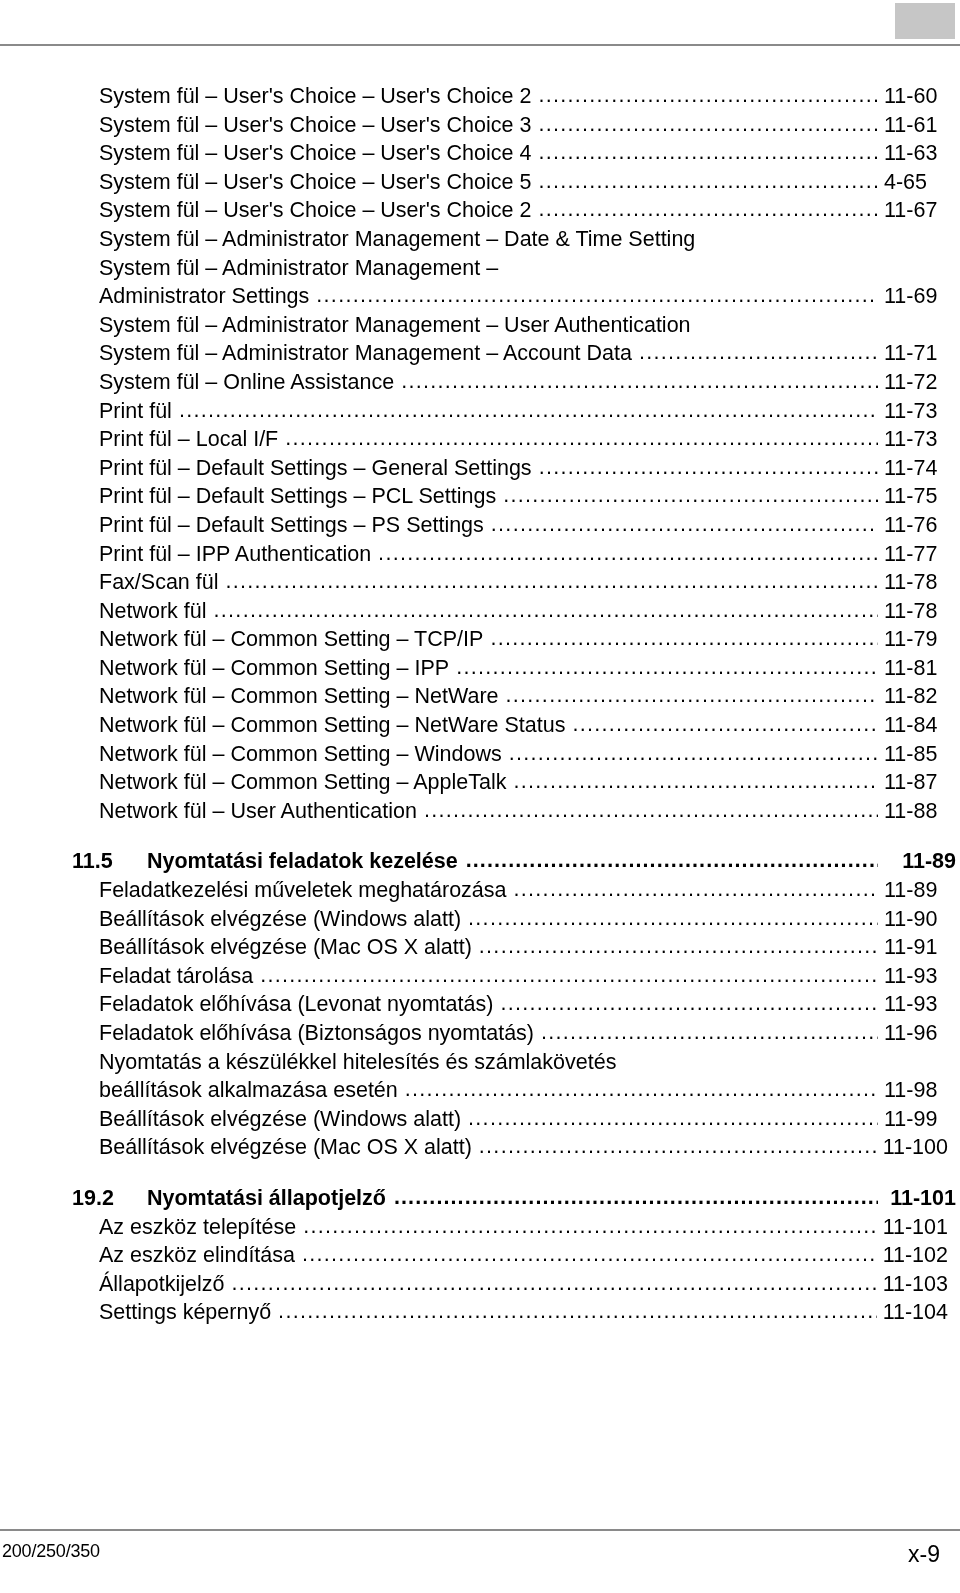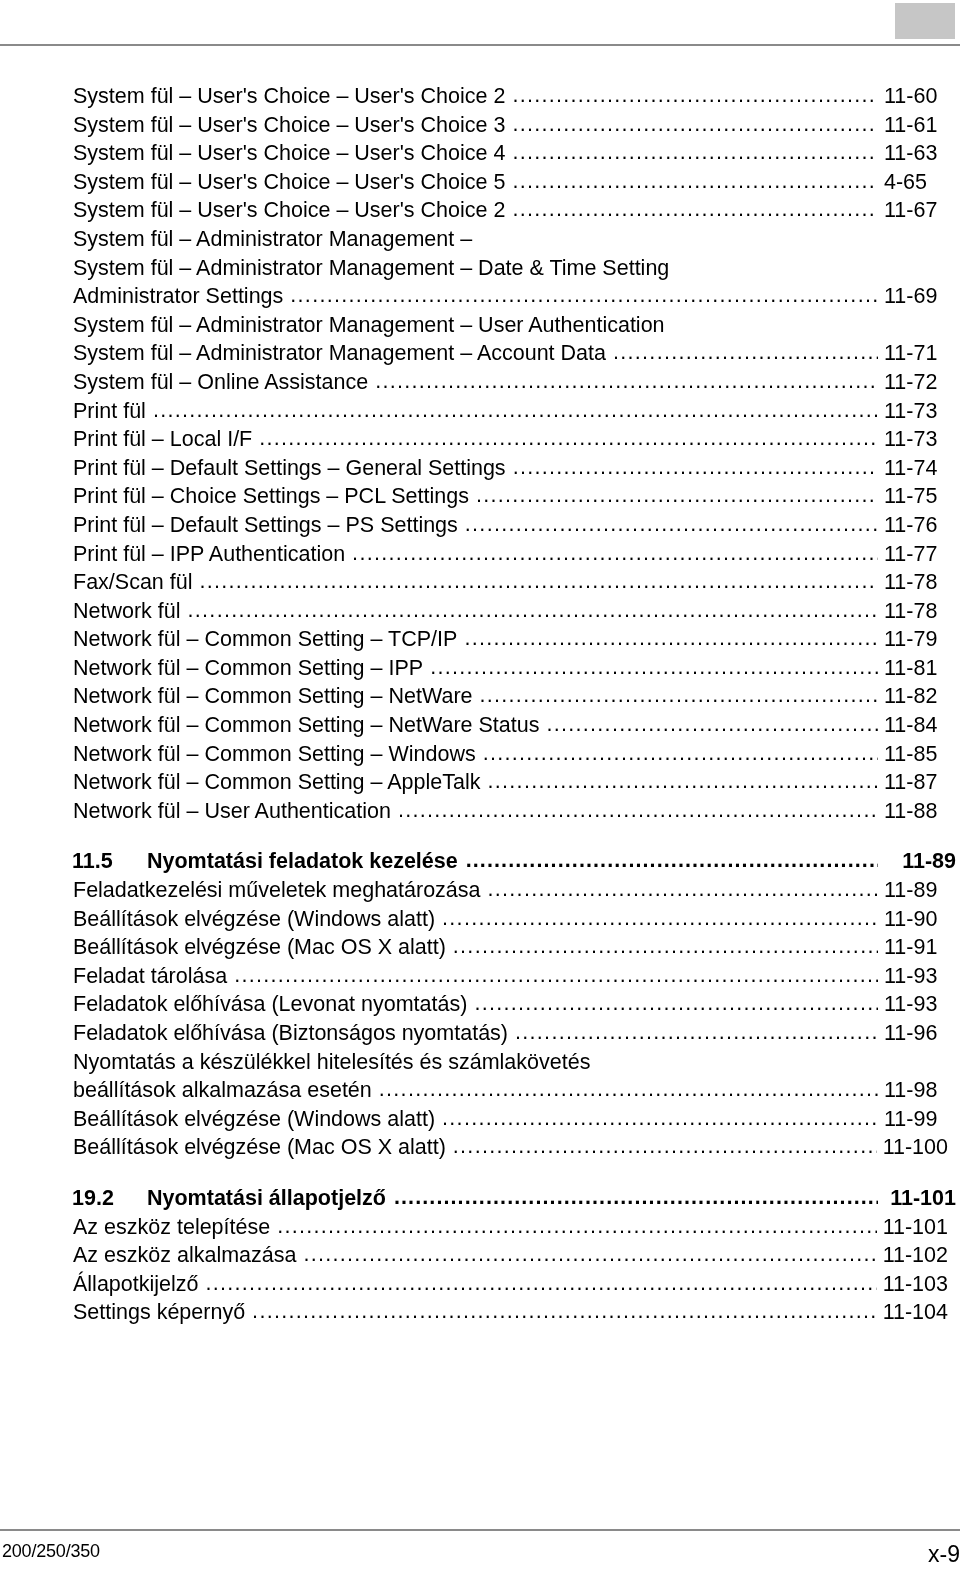--- a/index.html
+++ b/index.html
@@ -75,21 +75,21 @@
     position: relative;
     top: -1px;
   }
   .entry .pageno {
     flex: 0 0 auto;
     padding-left: 6px;
   }
 
   
   .lvl-1 {
-    padding-left: 73px;
+    padding-left: 99px;
     padding-right: 12px;
   }
   .lvl-1 .pageno { min-width: 64px; }
 
   
   .section {
     display: flex;
     align-items: baseline;
     font-size: 21.5px;
     line-height: 28.6px;
@@ -138,21 +138,21 @@
   }
   .footer-left {
     position: absolute;
     left: 2px;
     top: 26px;
     font-size: 18px;
     letter-spacing: -0.2px;
   }
   .footer-right {
     position: absolute;
-    right: 0;
+    right: 20px;
     top: 26px;
     font-size: 23px;
   }
 </style>
 </head>
 <body>
 
 <div class="page-header">
   <div class="header-tab"></div>
   <div class="header-rule"></div>
@@ -179,24 +179,24 @@
         <span class="label">System fül – User's Choice – User's Choice 5</span>
         <span class="leader">..............................................................................................................</span>
         <span class="pageno">4-65</span>
       </div>
       <div class="entry lvl-1">
         <span class="label">System fül – User's Choice – User's Choice 2</span>
         <span class="leader">..............................................................................................................</span>
         <span class="pageno">11-67</span>
       </div>
       <div class="entry lvl-1 no-leader">
+        <span class="label">System fül – Administrator Management – Date &amp; Time Setting</span>
+      </div>
+      <div class="entry lvl-1 no-leader">
         <span class="label">System fül – Administrator Management –</span>
-      </div>
-      <div class="entry lvl-1 no-leader">
-        <span class="label">System fül – Administrator Management – Date &amp; Time Setting</span>
       </div>
       <div class="entry lvl-1">
         <span class="label">Administrator Settings</span>
         <span class="leader">..............................................................................................................</span>
         <span class="pageno">11-69</span>
       </div>
       <div class="entry lvl-1 no-leader">
         <span class="label">System fül – Administrator Management – User Authentication</span>
       </div>
       <div class="entry lvl-1">
@@ -218,21 +218,21 @@
         <span class="label">Print fül – Local I/F</span>
         <span class="leader">..............................................................................................................</span>
         <span class="pageno">11-73</span>
       </div>
       <div class="entry lvl-1">
         <span class="label">Print fül – Default Settings – General Settings</span>
         <span class="leader">..............................................................................................................</span>
         <span class="pageno">11-74</span>
       </div>
       <div class="entry lvl-1">
-        <span class="label">Print fül – Choice Settings – PCL Settings</span>
+        <span class="label">Print fül – Default Settings – PCL Settings</span>
         <span class="leader">..............................................................................................................</span>
         <span class="pageno">11-75</span>
       </div>
       <div class="entry lvl-1">
         <span class="label">Print fül – Default Settings – PS Settings</span>
         <span class="leader">..............................................................................................................</span>
         <span class="pageno">11-76</span>
       </div>
       <div class="entry lvl-1">
         <span class="label">Print fül – IPP Authentication</span>
@@ -349,21 +349,21 @@
         <span class="label">Nyomtatási állapotjelző</span>
         <span class="leader">..............................................................................................................</span>
         <span class="pageno">11-101</span>
       </div>
       <div class="entry lvl-1">
         <span class="label">Az eszköz telepítése</span>
         <span class="leader">..............................................................................................................</span>
         <span class="pageno">11-101</span>
       </div>
       <div class="entry lvl-1">
-        <span class="label">Az eszköz alkalmazása</span>
+        <span class="label">Az eszköz elindítása</span>
         <span class="leader">..............................................................................................................</span>
         <span class="pageno">11-102</span>
       </div>
       <div class="entry lvl-1">
         <span class="label">Állapotkijelző</span>
         <span class="leader">..............................................................................................................</span>
         <span class="pageno">11-103</span>
       </div>
       <div class="entry lvl-1">
         <span class="label">Settings képernyő</span>

